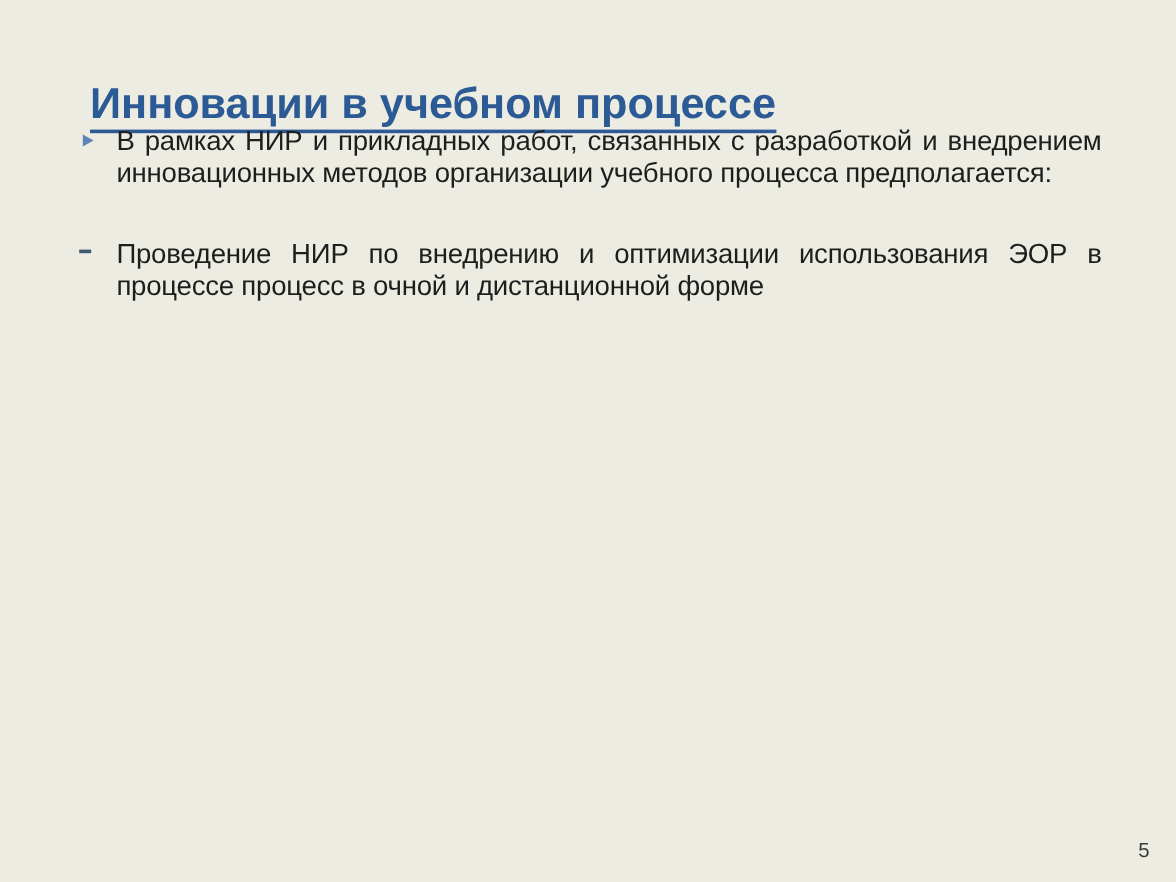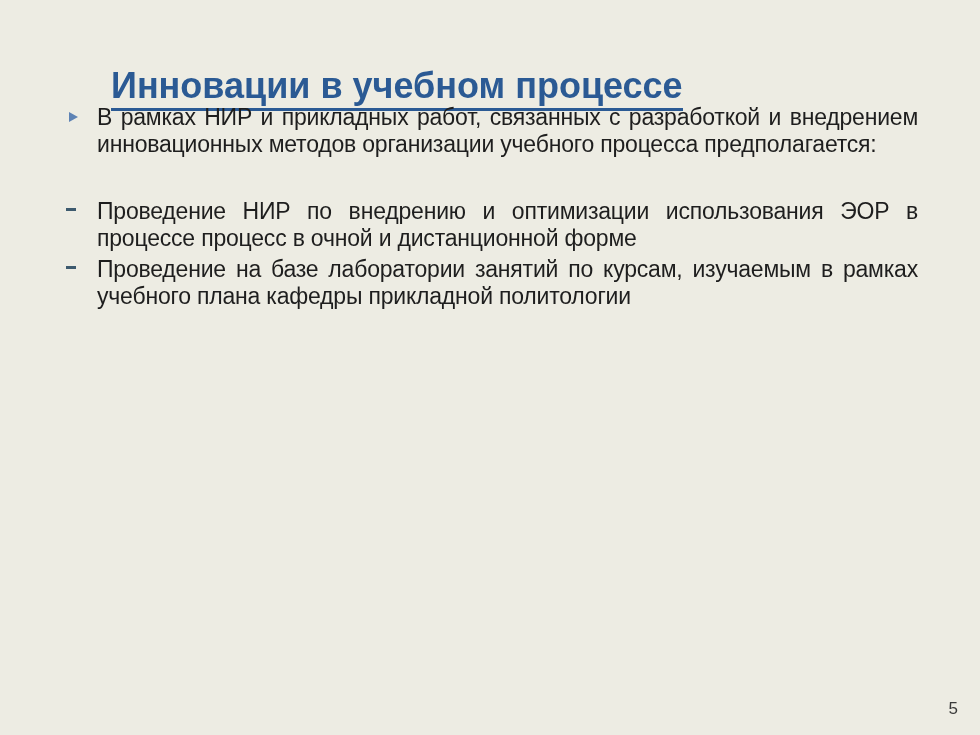--- a/index.html
+++ b/index.html
@@ -20,21 +20,20 @@
     left: 75px;
     top: 44px;
     display: inline-block;
     font-size: 36px;
     font-weight: bold;
     line-height: 1.0;
     color: #2b5a94;
     padding-bottom: 4px;
     border-bottom: 3px solid #2b5a94;
     white-space: nowrap;
-    margin-left: 36px;
   }
   .content {
     position: absolute;
     left: 97px;
     top: 104px;
     width: 821px;
   }
   ul.bullets {
     list-style: none;
     margin: 0;
@@ -93,24 +92,20 @@
         <span class="tri-marker"></span>
         <span class="bullet-text">В рамках НИР и прикладных работ, связанных с разработкой и внедрением инновационных методов организации учебного процесса предполагается:</span>
       </li>
 
 
       <li>
         <span class="dash-marker"></span>
         <span class="bullet-text">Проведение НИР по внедрению и оптимизации использования ЭОР в процессе процесс в очной и дистанционной форме</span>
       </li>
 
-      <li>
-        <span class="dash-marker"></span>
-        <span class="bullet-text">Проведение на базе лаборатории занятий по курсам, изучаемым в рамках учебного плана кафедры прикладной политологии</span>
-      </li>
 
 
     </ul>
   </div>
 
   <div class="page-number">5</div>
 
 </div>
 
 </body></html>

